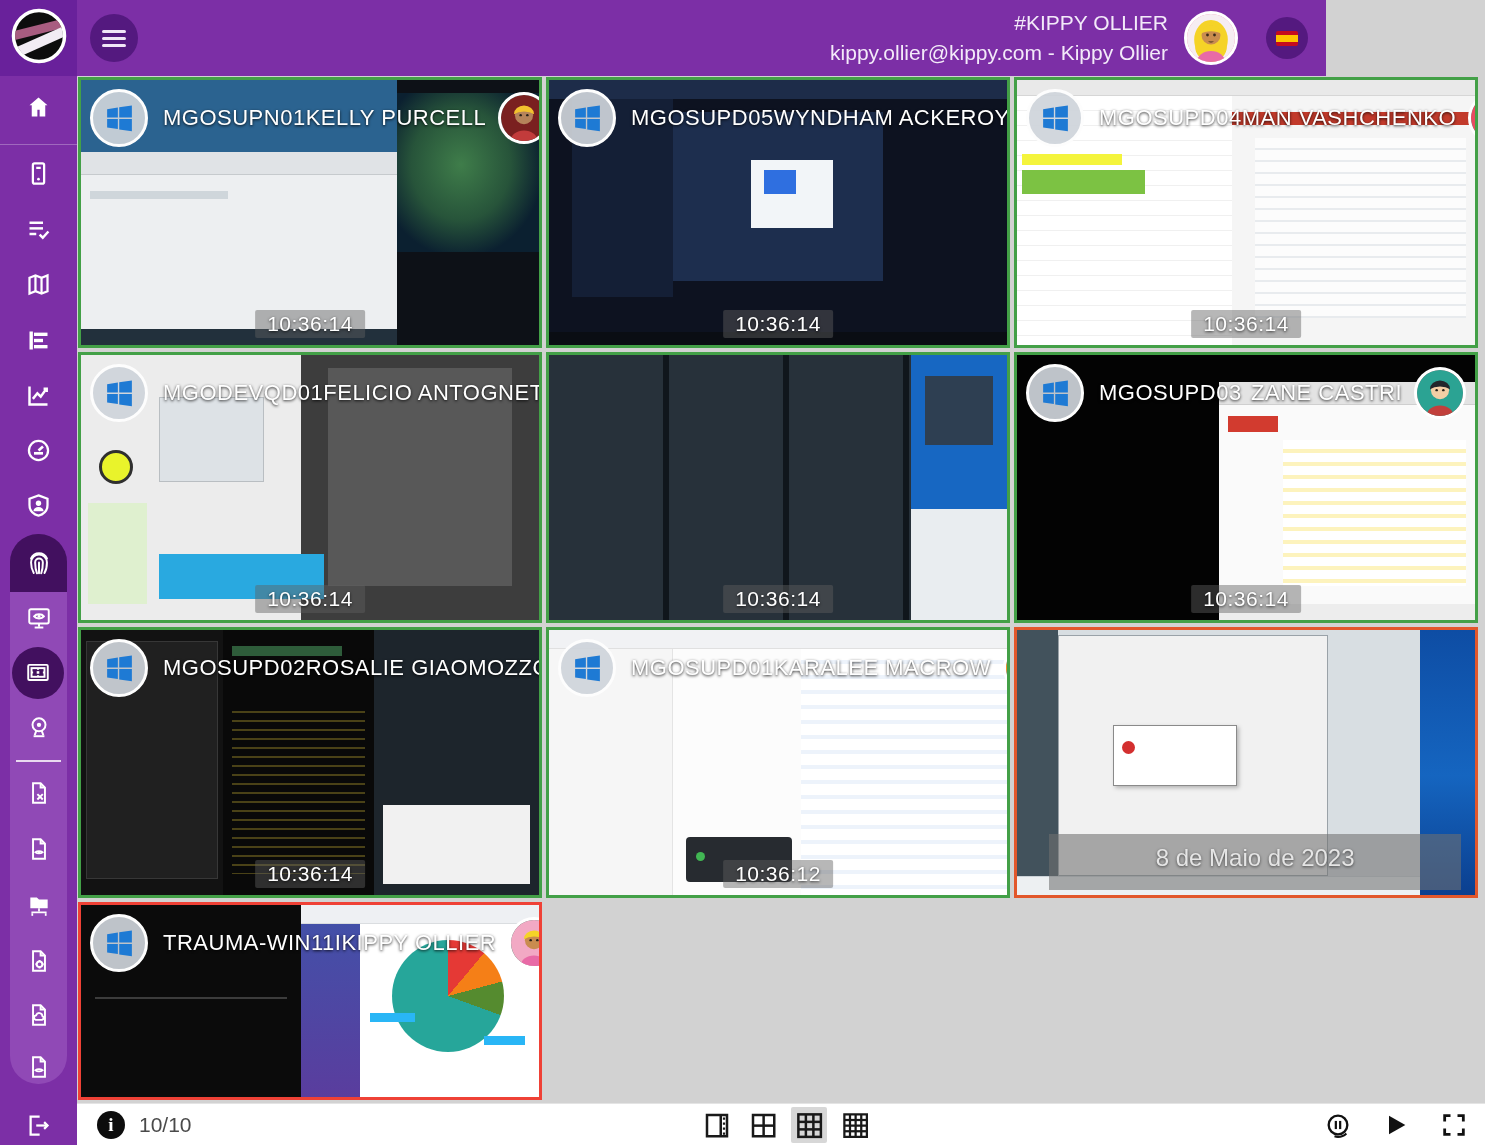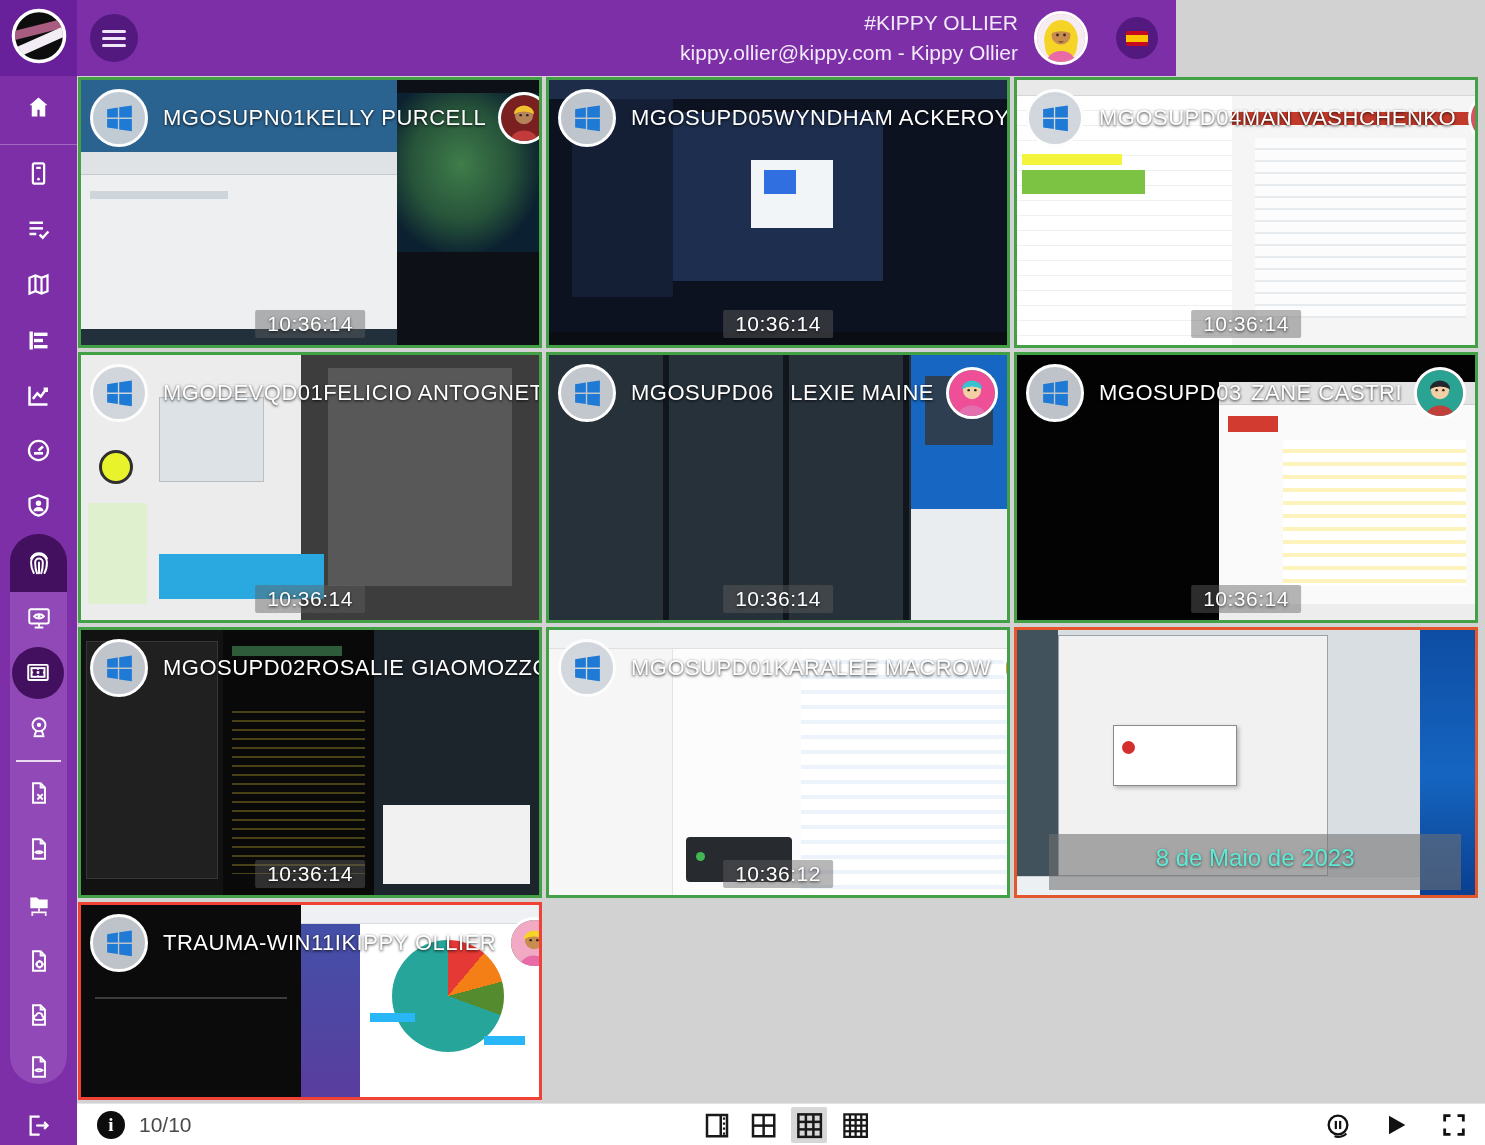--- a/index.html
+++ b/index.html
@@ -1,20 +1,20 @@
 <!DOCTYPE html>
 <html><head>
 <meta charset="utf-8">
 <style>
   * { margin:0; padding:0; box-sizing:border-box; }
   html,body { width:1485px; height:1145px; overflow:hidden; font-family:"Liberation Sans", sans-serif; background:#d2d2d2; }
   #app { position:relative; width:1485px; height:1145px; }
 
   
-  .header { position:absolute; left:0; top:0; width:1176px; height:76px; background:#7c2fa6; display:flex; align-items:center; }
+  .header { position:absolute; left:0; top:0; width:1326px; height:76px; background:#7c2fa6; display:flex; align-items:center; }
   .logo-box { width:77px; height:76px; background:#69219b; display:flex; align-items:center; justify-content:center; flex:0 0 77px; }
   .burger-btn { width:48px; height:48px; border-radius:50%; background:#54197f; margin-left:13px; display:flex; align-items:center; justify-content:center; cursor:pointer; }
   .burger-btn .bars { width:24px; }
   .burger-btn .bars span { display:block; height:3px; background:#f1e6f7; border-radius:2px; margin:4px 0; }
   .header-spacer { flex:1; }
   .header-text { text-align:right; color:#f3eaf9; margin-right:16px; line-height:1.45; }
   .header-text .line1 { font-size:21px; }
   .header-text .line2 { font-size:21px; }
   .header-avatar { width:54px; height:54px; border-radius:50%; border:3px solid #fff; overflow:hidden; background:#f2a9c4; flex:0 0 54px; cursor:pointer; }
   .header-avatar svg { display:block; width:100%; height:100%; }
@@ -41,21 +41,21 @@
   .screen i { position:absolute; display:block; }
   .tile-head { position:absolute; left:9px; right:9px; top:8px; height:60px; display:flex; align-items:center; z-index:4; }
   .winlogo { width:58px; height:58px; border-radius:50%; border:3.5px solid #fdfdfd; background:rgba(206,212,218,.92); display:flex; align-items:center; justify-content:center; flex:0 0 58px; }
   .winlogo svg { width:33px; height:33px; }
   .machine { margin-left:15px; color:#fff; font-size:22px; letter-spacing:.5px; text-shadow:0 1px 3px rgba(0,0,0,.85); white-space:nowrap; }
   .tspacer { flex:1; }
   .username { margin-right:12px; color:#fff; font-size:22px; letter-spacing:.5px; text-shadow:0 1px 3px rgba(0,0,0,.85); white-space:nowrap; }
   .tile-avatar { width:52px; height:52px; border-radius:50%; border:3px solid #fff; overflow:hidden; flex:0 0 52px; background:#888; }
   .tile-avatar svg { display:block; width:100%; height:100%; }
   .time-chip { position:absolute; left:50%; transform:translateX(-50%); bottom:7px; z-index:4; font-size:21px; color:#fff; background:rgba(95,95,95,.45); padding:2px 12px; border-radius:2px; letter-spacing:.5px; text-shadow:0 1px 3px rgba(0,0,0,.75); white-space:nowrap; }
-  .date-overlay { position:absolute; left:7%; right:3%; bottom:2%; z-index:4; background:rgba(112,112,112,.58); color:#5eead4; text-align:center; padding:10px 0 8px 0; text-shadow:0 1px 3px rgba(0,0,0,.6); }
+  .date-overlay { position:absolute; left:7%; right:3%; bottom:2%; z-index:4; background:rgba(112,112,112,.58); color:#e5e5e5; text-align:center; padding:10px 0 8px 0; text-shadow:0 1px 3px rgba(0,0,0,.6); }
   .date-overlay .d1 { font-size:24px; margin-bottom:10px; }
   .date-overlay .d2 { font-size:24px; }
 
   
   .shot1{background:#0d1117}
   .shot1 .r1{left:0;top:0;width:69%;height:100%;background:#edeff1}
   .shot1 .r2{left:0;top:0;width:69%;height:27%;background:#2b6390}
   .shot1 .r3{left:0;top:27%;width:69%;height:9%;background:#e0e3e6;border-bottom:1px solid #c6cacd}
   .shot1 .r4{left:69%;top:5%;width:31%;height:60%;background:radial-gradient(ellipse at 45% 45%,#3f7d4a 0%,#27543a 45%,#0b2030 75%)}
   .shot1 .r5{left:0;bottom:0;width:69%;height:6%;background:#22303c}
@@ -451,40 +451,20 @@
       <div class="tile" style="border-color: rgb(67, 160, 71);">
     <div class="screen shot5">
           <i class="r1"></i>
           <i class="r2"></i>
           <i class="r3"></i>
           <i class="r4"></i>
           <i class="r5"></i>
           <i class="r6"></i>
           <i class="r7"></i>
         </div>
-    <div class="tile-head">
-      <span class="winlogo">
-            <svg viewBox="0 0 24 24">
-              <path fill="#1e7ad4" d="M3 5.2 10.8 4v7.3H3zM11.8 3.8 21 2.5v8.8h-9.2zM3 12.4h7.8v7.3L3 18.6zM11.8 12.4H21v8.9l-9.2-1.3z"></path>
-            </svg>
-          </span>
-      <span class="machine">MGOSUPD06</span>
-      <span class="tspacer"></span>
-      <span class="username">LEXIE MAINE</span>
-      <span class="tile-avatar">
-            <svg viewBox="0 0 48 48">
-              <circle cx="24" cy="24" r="24" fill="#ee4f96"></circle>
-              <path d="M10 48a14 11 0 0 1 28 0z" fill="#e26fae"></path>
-              <circle cx="24" cy="21" r="9.5" fill="#f3cfa5"></circle>
-              <path d="M13.5 20a10.5 9 0 0 1 21 0 14 8 0 0 0-21 0z" fill="#35c3d1"></path>
-              <circle cx="20.5" cy="21" r="1.3" fill="#26201a"></circle>
-              <circle cx="27.5" cy="21" r="1.3" fill="#26201a"></circle>
-            </svg>
-          </span>
-    </div>
   <div class="time-chip">10:36:14</div>
       </div>
       <div class="tile" style="border-color: rgb(67, 160, 71); text-decoration: underline;">
     <div class="screen shot6">
           <i class="r1"></i>
           <i class="r2"></i>
           <i class="r3"></i>
           <i class="r4"></i>
           <i class="r5"></i>
           <i class="r6"></i>

